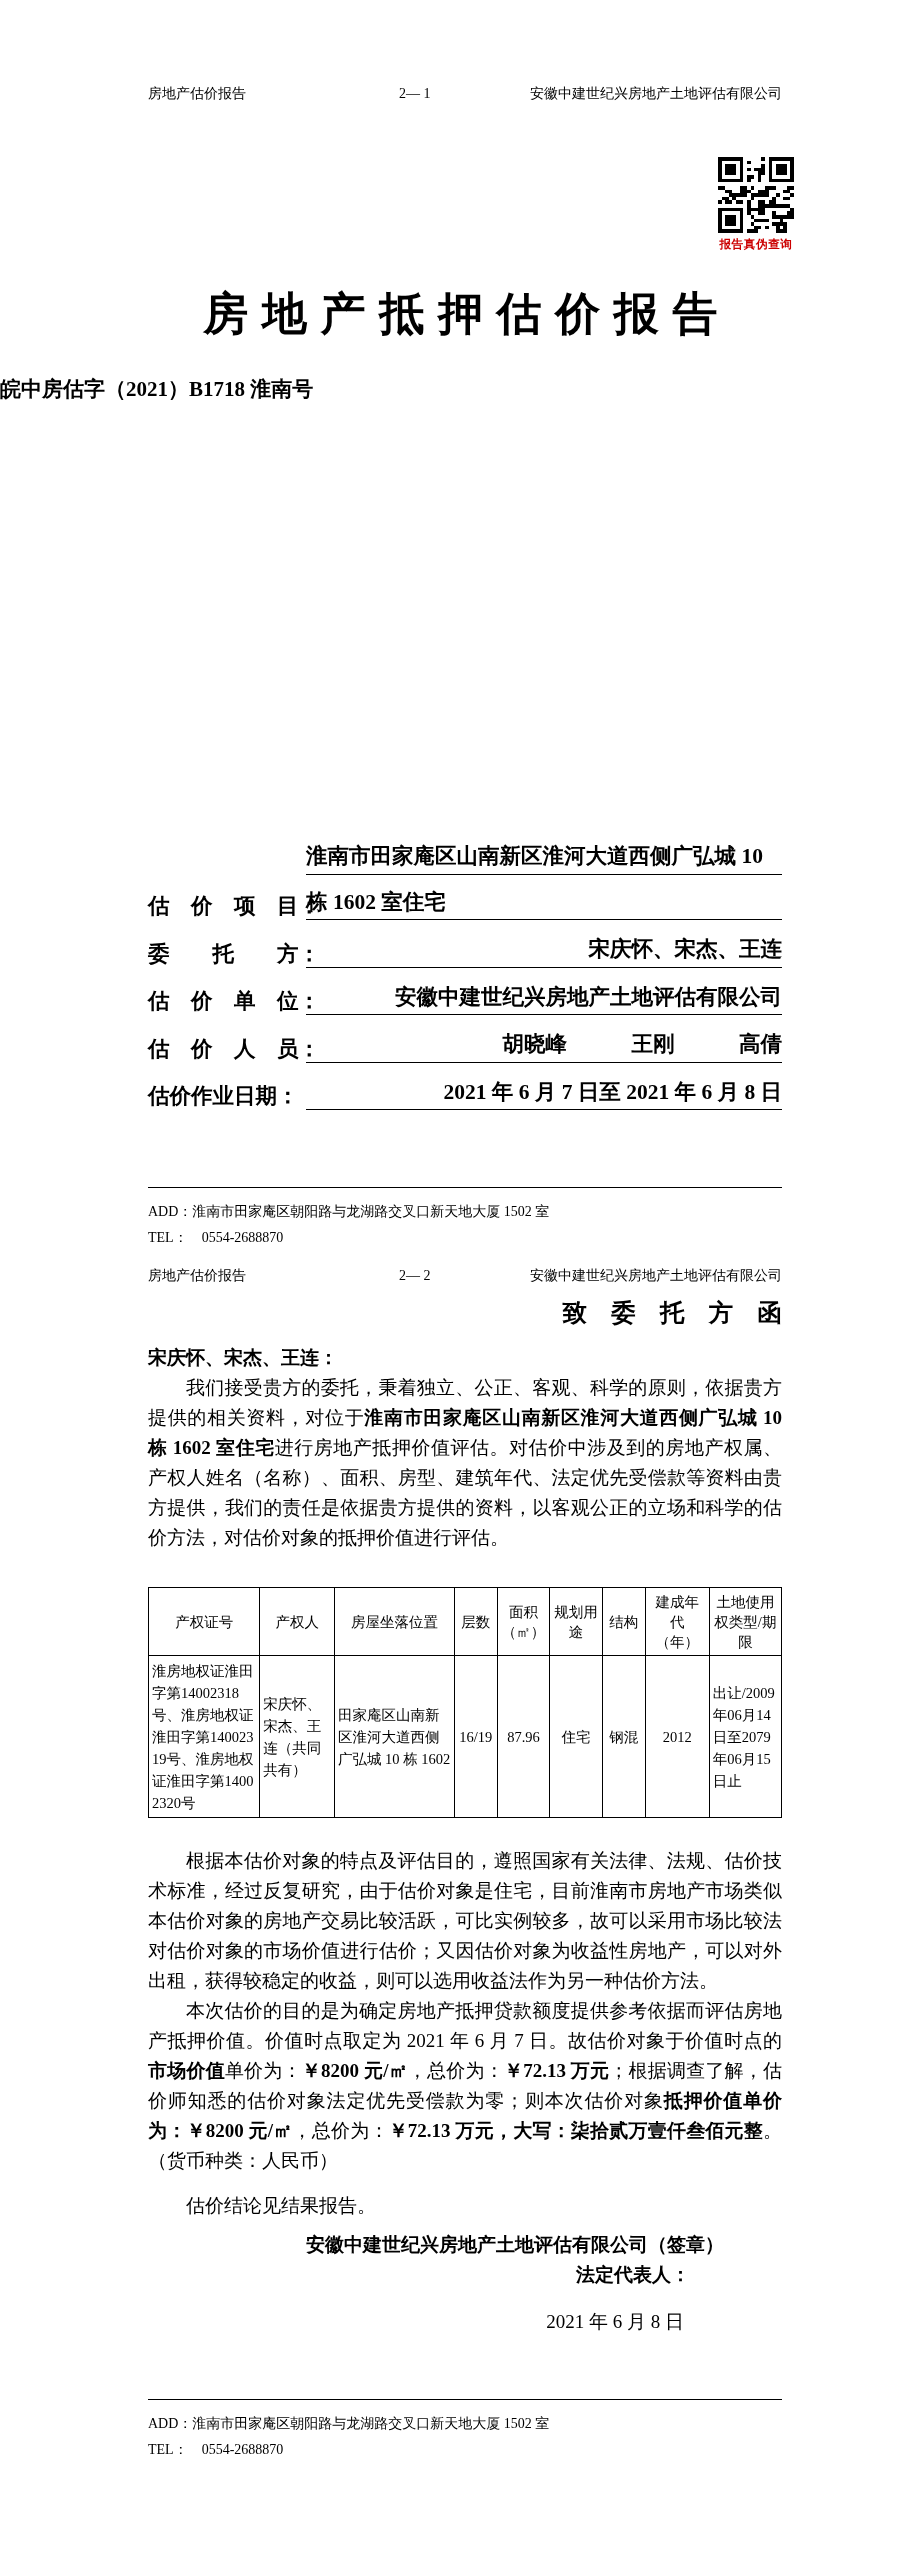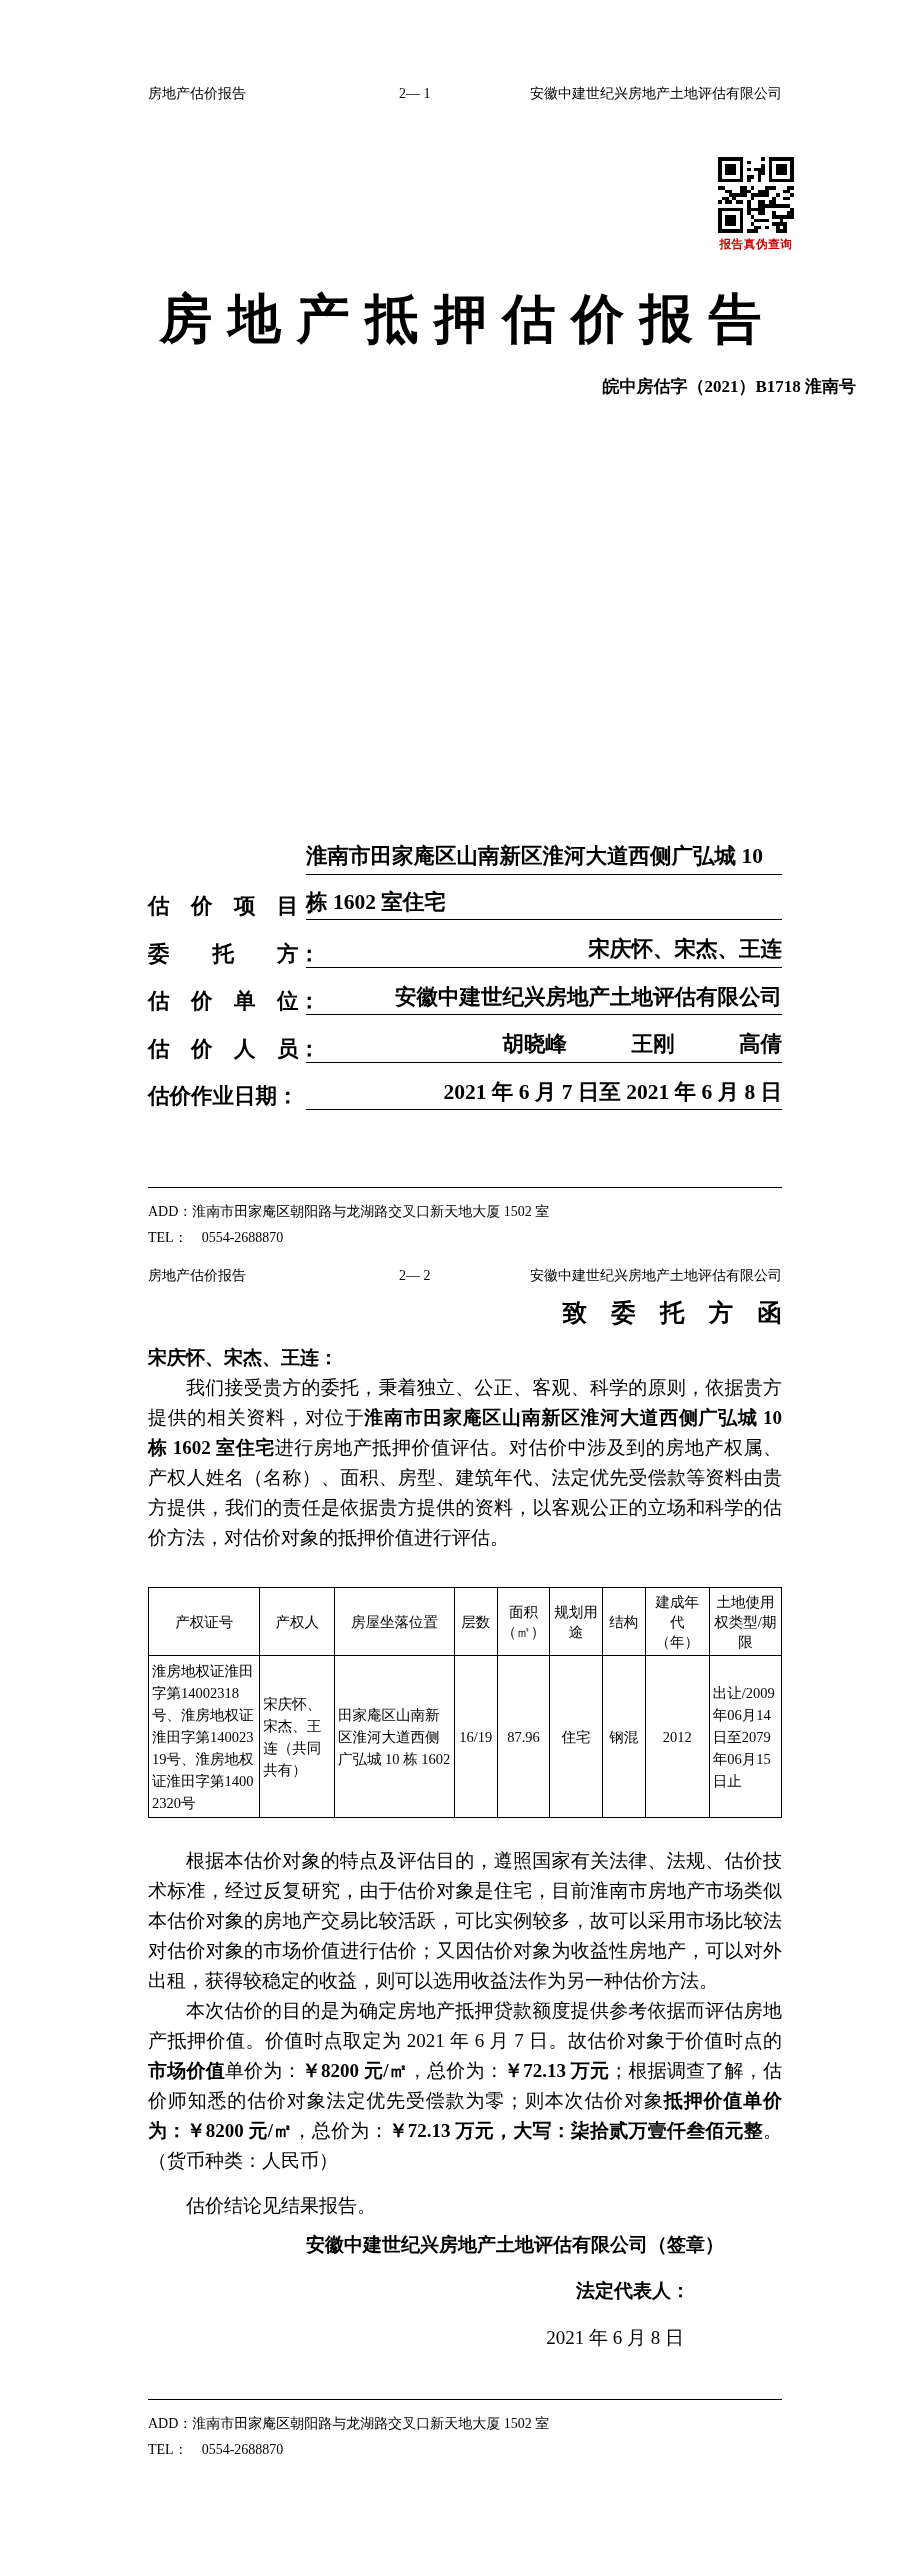--- a/index.html
+++ b/index.html
@@ -30,26 +30,26 @@
 
   
   .qr-block { top: 157px; left: 717px; width: 78px; text-align: center; }
   .qr-box { width: 76px; height: 76px; margin: 0 auto; }
   .qr-box svg { display: block; shape-rendering: crispEdges; }
   .qr-caption { margin-top: 3.5px; font-size: 11.6px; font-weight: bold; letter-spacing: 0.6px; white-space: nowrap; }
 
   
   .p1-title {
     top: 284px; left: 0; width: 922px;
-    text-align: center; font-size: 53px; font-weight: bold;
+    text-align: center; font-size: 45px; font-weight: bold;
     white-space: pre; letter-spacing: 1.2px;
   }
   .p1-subtitle {
     top: 375px; left: 0; width: 856px;
-    text-align: right; font-size: 17px; font-weight: bold;
+    text-align: left; font-size: 21px; font-weight: bold;
   }
   .p1-fields { top: 842px; left: 148px; width: 634px; font-weight: bold; }
   .field-row { display: flex; align-items: flex-end; margin-bottom: 15px; font-size: 21.5px; line-height: 28px; }
   .field-label { width: 158px; flex: none; white-space: pre; }
   .field-value {
     flex: 1; border-bottom: 1.7px solid #000;
     text-align: right; padding-bottom: 3.5px; white-space: pre-wrap;
   }
   .field-value.ta-l { text-align: left; }
   .field-multi { flex: 1; display: flex; flex-direction: column; }
@@ -72,21 +72,21 @@
   }
   table.rights th, table.rights td {
     border: 1.2px solid #000; padding: 3.5px 2.9px;
     text-align: center; vertical-align: middle;
     font-weight: normal; word-break: break-all;
   }
   table.rights th { line-height: 20px; }
   table.rights td.ta-l { text-align: left; }
 
   .sign-company { text-align: right; padding-right: 58px; font-weight: bold; margin-top: 9.3px; }
-  .sign-legal   { text-align: right; padding-right: 92px; font-weight: bold; margin-top: 16px; }
+  .sign-legal   { text-align: right; padding-right: 92px; font-weight: bold; margin-top: 0; }
   .sign-date    { text-align: right; padding-right: 98px; margin-top: 16.3px; }
   .para-conclusion { margin-top: 15px; }
 
   .f1 { top: 1187px; }
   .f2 { top: 2399px; }
   .h1 { top: 85px; }
   .h2 { top: 1267px; }
 </style>
 </head>
 <body>

